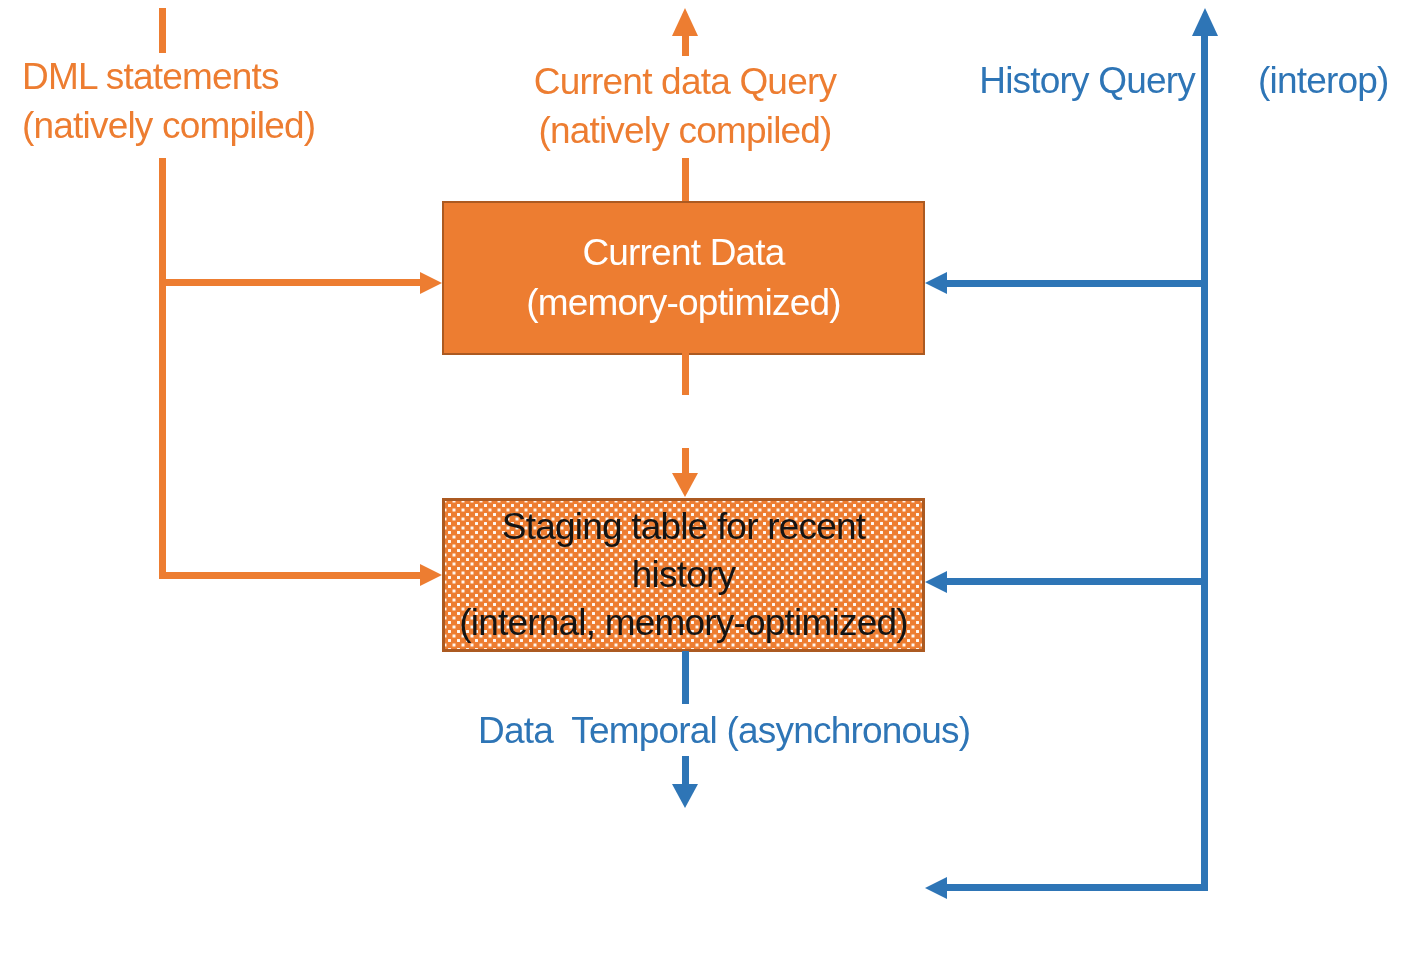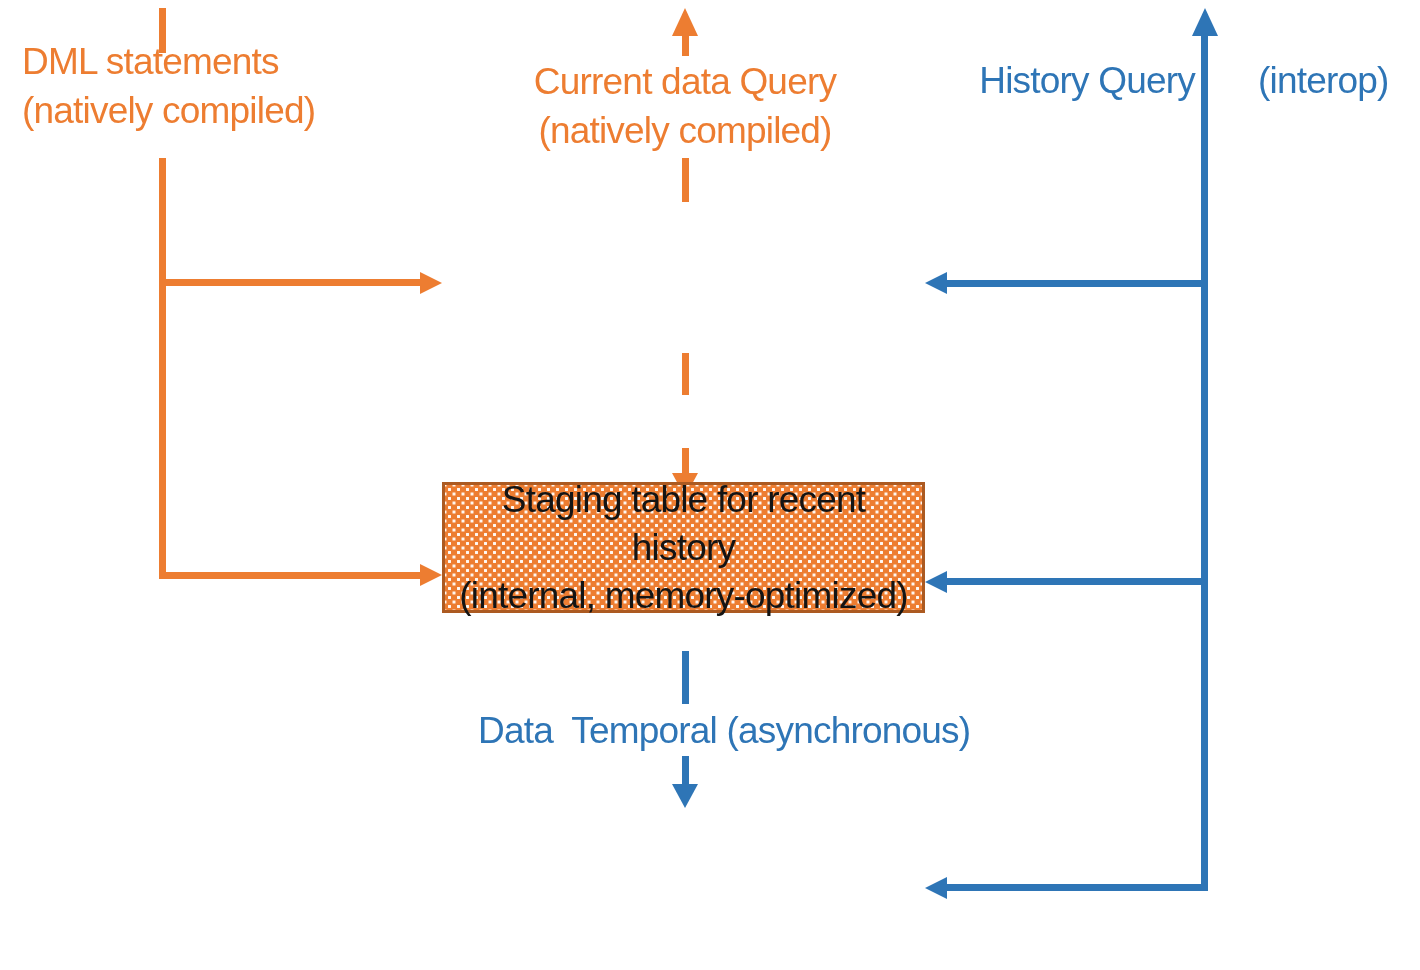--- a/index.html
+++ b/index.html
@@ -46,21 +46,21 @@
   .box{
     position:absolute;left:442px;width:483px;box-sizing:border-box;
     display:flex;align-items:center;justify-content:center;text-align:center;
   }
   .box-title{font-size:37px;line-height:50px;white-space:pre-line;}
   .box-current{
     top:201px;height:154px;background:var(--orange);
     border:2px solid var(--orange-dark);color:var(--box-text);
   }
   .box-staging{
-    top:482px;height:131px;
+    top:498px;height:154px;
     background-color:var(--orange);
     background-image:
       radial-gradient(circle,rgba(255,255,255,.95) 1.4px,transparent 1.6px),
       radial-gradient(circle,rgba(255,255,255,.95) 1.4px,transparent 1.6px);
     background-size:9px 9px;
     background-position:0 0,4.5px 4.5px;
     border:3px solid var(--orange-dark);
     color:var(--staging-text);
   }
   .box-staging .box-title{line-height:48px;}
@@ -68,39 +68,43 @@
     top:810px;height:148px;background:var(--blue);color:var(--box-text);
   }
 </style>
 </head>
 <body>
 
 <div class="canvas">
 
   <div class="seg oc-bg" style="left:159px;top:8px;width:7px;height:45px;"></div>
 
-  <div class="lbl oc-t" style="left:22px;top:37px;">DML statements
+  <div class="lbl oc-t" style="left:22px;top:52px;">DML statements
 (natively compiled)</div>
 
   <div class="seg oc-bg" style="left:159px;top:158px;width:7px;height:421px;"></div>
 
   <div class="seg oc-bg" style="left:159px;top:279px;width:261px;height:7px;"></div>
   <div class="ah ah-right oc" style="left:420px;top:272px;"></div>
 
   <div class="seg oc-bg" style="left:159px;top:572px;width:261px;height:7px;"></div>
   <div class="ah ah-right oc" style="left:420px;top:564px;"></div>
 
   <div class="ah ah-up oc" style="left:672px;top:8px;"></div>
   <div class="seg oc-bg" style="left:682px;top:36px;width:7px;height:20px;"></div>
 
   <div class="lbl oc-t center" style="left:435px;top:57px;width:500px;text-align:center;">Current data Query
 (natively compiled)</div>
 
   <div class="seg oc-bg" style="left:682px;top:158px;width:7px;height:44px;"></div>
 
+  <div class="box box-current">
+    <div class="box-title">Current Data
+(memory-optimized)</div>
+  </div>
 
   <div class="seg oc-bg" style="left:682px;top:353px;width:7px;height:42px;"></div>
 
 
   <div class="seg oc-bg" style="left:682px;top:448px;width:7px;height:25px;"></div>
   <div class="ah ah-down oc" style="left:672px;top:473px;"></div>
 
   <div class="box box-staging">
     <div class="box-title">Staging table for recent
 history

